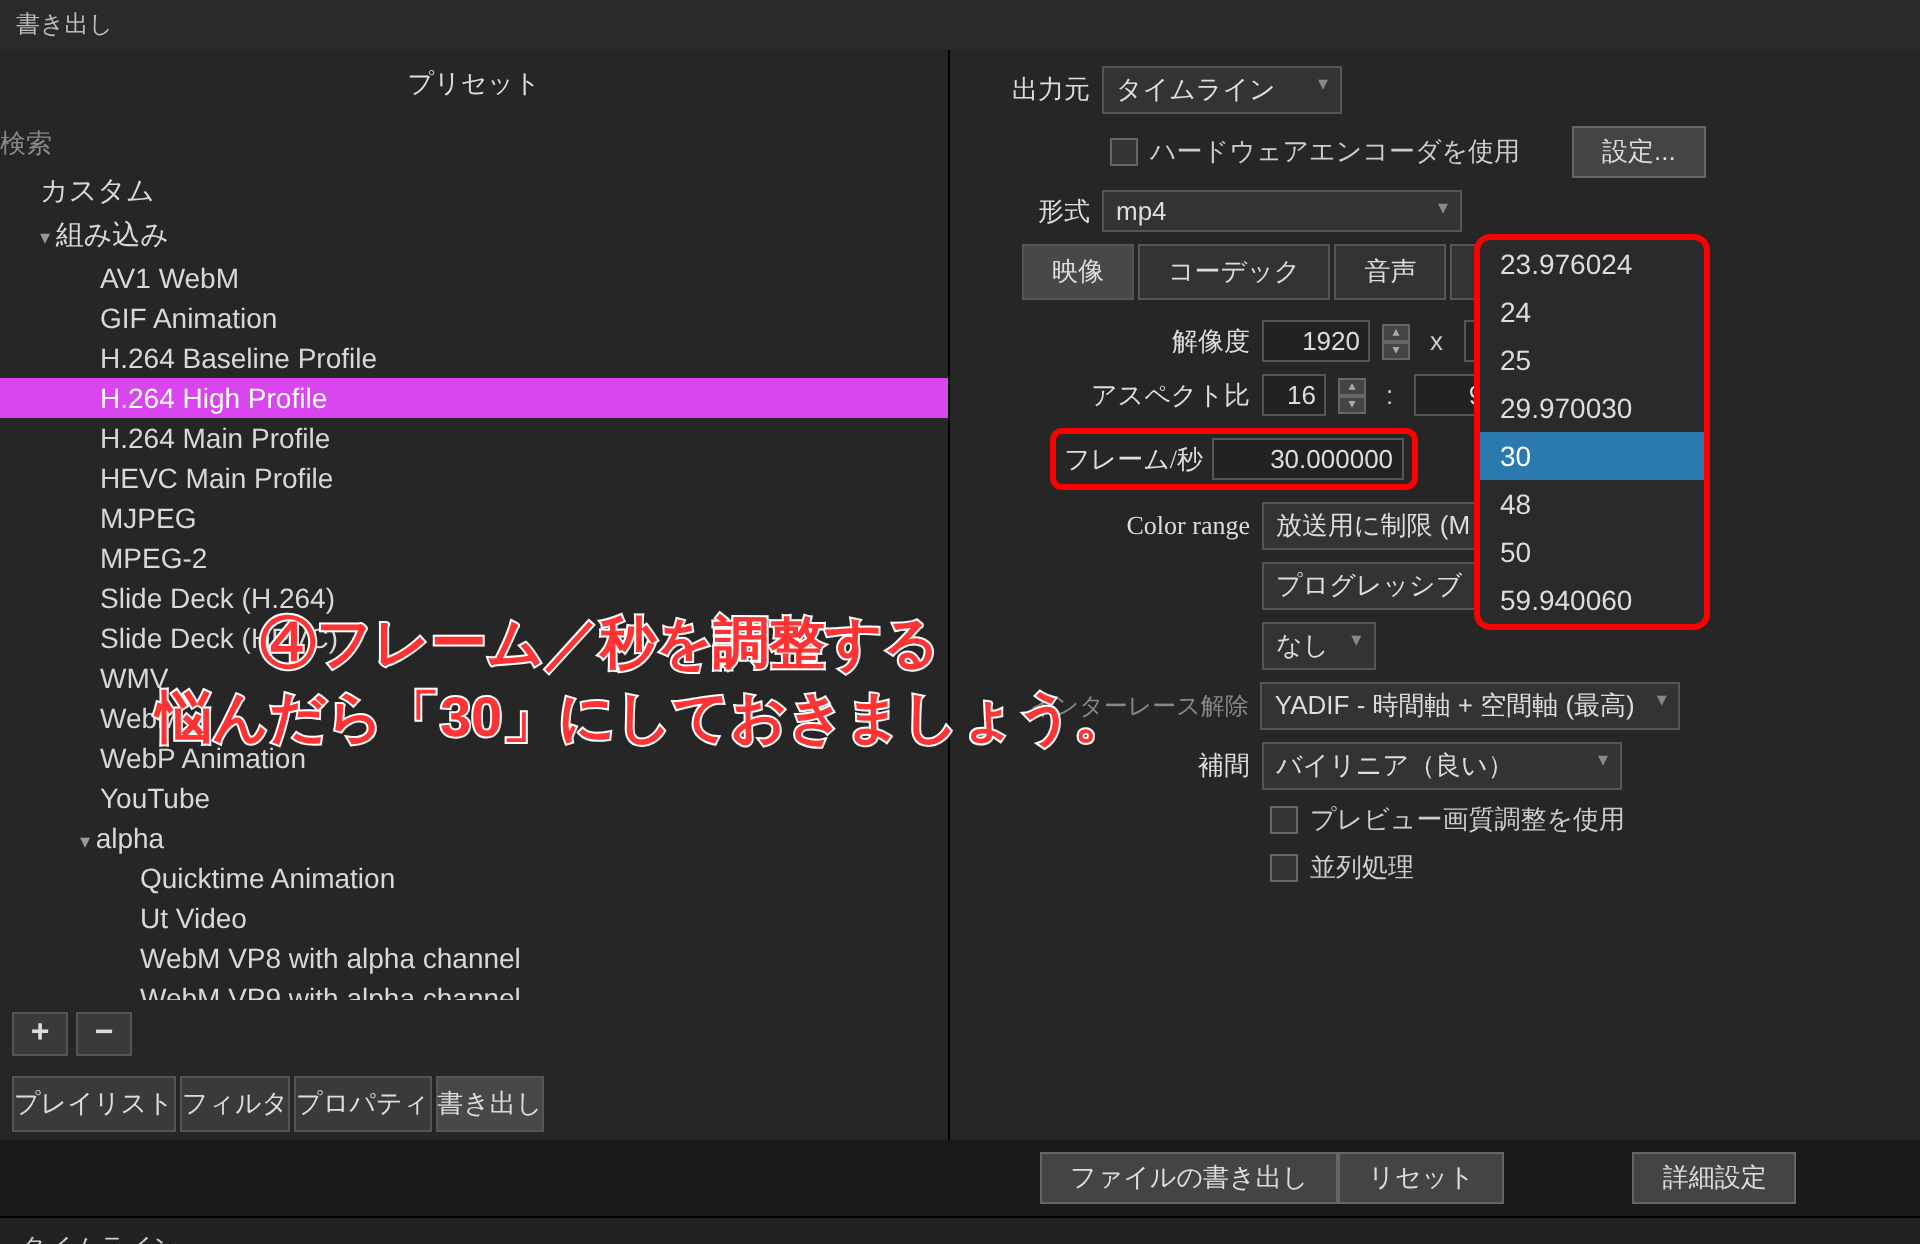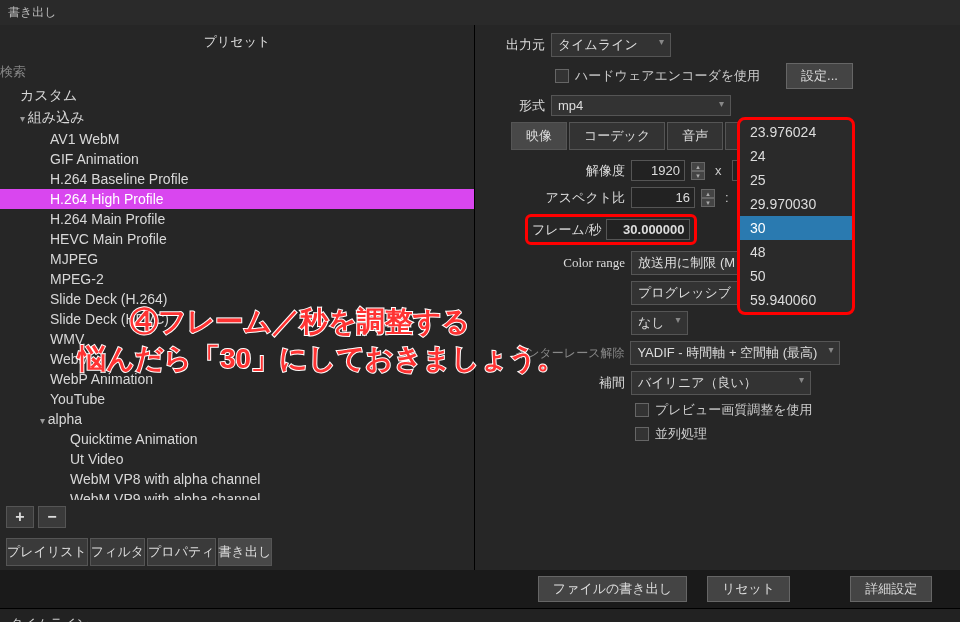--- a/index.html
+++ b/index.html
@@ -38,21 +38,21 @@
 .spinner { display: flex; flex-direction: column; }
 .spinner span { width: 14px; height: 9px; background: #444; border: 1px solid #666; font-size: 7px; text-align: center; line-height: 7px; color: #aaa; }
 .x-sep { color: #ccc; padding: 0 4px; }
 .red-box { border: 3px solid #ff0000; border-radius: 6px; padding: 2px 4px; display: inline-flex; align-items: center; gap: 4px; }
 .fps-dropdown { position: absolute; left: 737px; top: 117px; width: 118px; background: #2a2a2a; border: 3px solid #ff0000; border-radius: 8px; z-index: 10; }
 .fps-item { padding: 4px 10px; color: #ddd; font-size: 14px; cursor: pointer; }
 .fps-item.selected { background: #2a7ab0; color: #fff; }
 .overlay-text { position: absolute; z-index: 20; font-size: 28px; font-weight: bold; color: #ff3333; -webkit-text-stroke: 2px #fff; paint-order: stroke fill; pointer-events: none; }
 .overlay1 { left: 130px; top: 303px; }
 .overlay2 { left: 78px; top: 340px; }
-.bottom-row { display: flex; gap: 20px; padding: 6px 10px; justify-content: center; margin-left: 510px; }
+.bottom-row { display: flex; gap: 0; padding: 6px 10px; justify-content: flex-start; margin-left: 510px; }
 .timeline-bar { background: #222; padding: 6px 10px; color: #ccc; font-size: 13px; border-top: 1px solid #000; }
 </style>
 </head>
 <body>
 
 <div class="titlebar">書き出し</div>
 
 <div class="main">
   <div class="left-panel">
     <div class="preset-header">プリセット</div>
@@ -120,32 +120,32 @@
         <input class="numfield" value="1920" style="">
         <div class="spinner">
             <span>▴</span>
             <span>▾</span>
           </div>
         <span class="x-sep">x</span>
         <input class="numfield" value="1080" style="">
       </div>
       <div class="row">
         <span class="label">アスペクト比</span>
-        <input class="numfield" style="width: 64px;" value="16">
+        <input class="numfield" style="width: 32px;" value="16">
         <div class="spinner">
             <span>▴</span>
             <span>▾</span>
           </div>
         <span class="x-sep">:</span>
         <input class="numfield" style="width: 40px;" value="9">
       </div>
       <div class="row">
         <span class="red-box">
           <span class="label" style="min-width:auto">フレーム/秒</span>
-          <input class="numfield" style="width: 84px; font-weight: bold;" value="30.000000">
+          <input class="numfield" style="width: 96px;" value="30.000000">
         </span>
       </div>
       <div class="row">
         <span class="label">Color range</span>
         <div class="dropdown">放送用に制限 (M</div>
       </div>
       <div class="row">
         <span class="label"></span>
         <div class="dropdown" style="min-width:90px">プログレッシブ</div>
       </div>
@@ -169,21 +169,21 @@
         <span class="checkbox"></span>
         <span>並列処理</span>
       </div>
     </div>
   </div>
 </div>
 
 <div class="bottom-row">
   <div class="btn">ファイルの書き出し</div>
   <div class="btn">リセット</div>
-  <div class="btn" style="margin-left:40px">詳細設定</div>
+  <div class="btn" style="margin-left:64px">詳細設定</div>
 </div>
 
 <div class="timeline-bar">タイムライン</div>
 
 <div class="fps-dropdown">
   <div class="fps-item">23.976024</div>
   <div class="fps-item">24</div>
   <div class="fps-item">25</div>
   <div class="fps-item">29.970030</div>
   <div class="fps-item selected">30</div>

